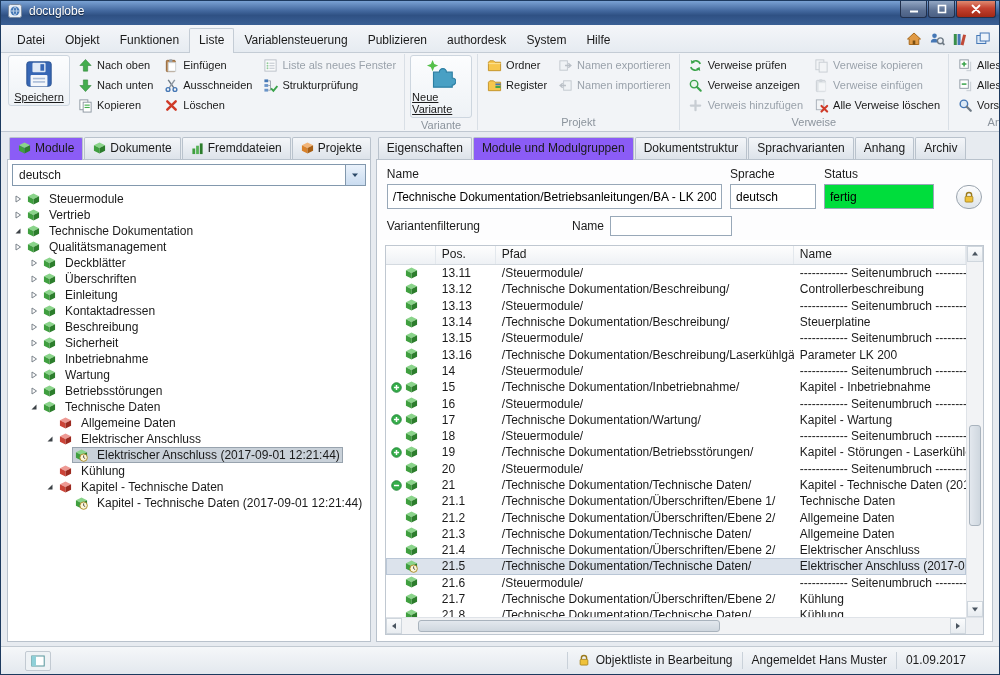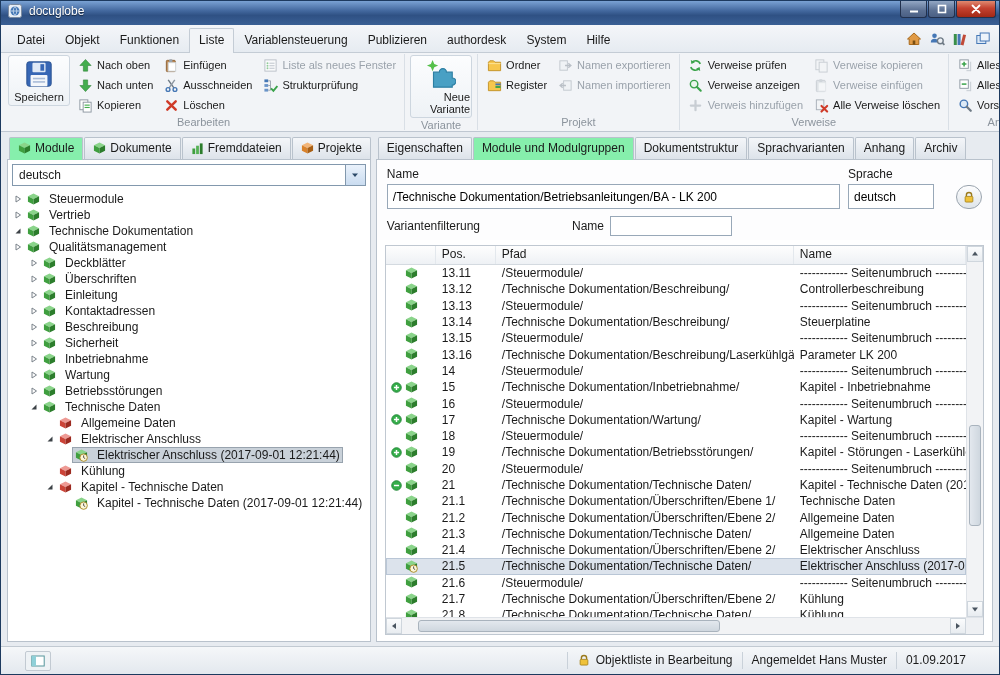--- a/index.html
+++ b/index.html
@@ -17,34 +17,34 @@
 .menu-items{display:flex;align-items:flex-start;}
 .menu-item{padding:4px 9px 5px;border:1px solid transparent;border-bottom:none;white-space:nowrap;}
 .menu-item.active{background:#f2f4f7;border-color:#c4ccd5;border-radius:2px 2px 0 0;position:relative;z-index:3;margin-bottom:-1px;padding-bottom:6px;}
 .menubar-icons{margin-left:auto;display:flex;gap:3px;align-items:center;padding-bottom:3px;}
 .mb-icon{width:20px;height:20px;display:flex;align-items:center;justify-content:center;border-radius:2px;}
 
 .ribbon{flex:0 0 80px;background:#f2f4f7;border-top:1px solid #c4ccd5;border-bottom:1px solid #bfc7d1;display:flex;align-items:stretch;padding:1px 2px;overflow:hidden;}
 .ribbon-group{display:flex;flex-direction:column;padding:1px 5px 0;border-right:1px solid #d9dfe6;}
 .group-content{flex:1;display:flex;gap:4px;align-items:flex-start;}
 .group-label{text-align:center;font-size:11px;color:#8b939c;padding:1px 2px 2px;}
-.big-btn{width:62px;display:flex;flex-direction:column;align-items:center;gap:2px;padding:3px 1px 2px;border:1px solid #cdd6df;border-radius:3px;background:linear-gradient(#fcfdfe,#eef2f6);font-size:11px;text-align:right;line-height:1.1;}
+.big-btn{width:62px;display:flex;flex-direction:column;align-items:center;gap:2px;padding:3px 1px 2px;border:1px solid #cdd6df;border-radius:3px;background:linear-gradient(#fcfdfe,#eef2f6);font-size:11px;text-align:left;line-height:1.1;text-decoration:underline;}
 .big-btn .ric32{height:30px;display:flex;align-items:center;}
 .small-col{display:flex;flex-direction:column;gap:2px;padding-top:1px;}
 .small-btn{display:flex;align-items:center;gap:4px;font-size:11px;padding:1px 3px;border-radius:2px;white-space:nowrap;}
 .small-btn .ric{width:16px;height:16px;display:flex;align-items:center;justify-content:center;flex:0 0 16px;}
 .small-btn.disabled{color:#9aa2ab;}
 .small-btn.disabled svg{opacity:.55;}
 
 .main{flex:1;display:flex;gap:5px;padding:5px 6px 4px;background:#e7ebf0;min-height:0;}
 .left-panel{flex:0 0 334px;display:flex;flex-direction:column;min-height:0;}
 .right-panel{flex:1;display:flex;flex-direction:column;min-height:0;min-width:0;}
 .tabs{display:flex;align-items:flex-end;flex:0 0 22px;padding-left:2px;gap:1px;}
 .tab{display:flex;align-items:center;gap:4px;padding:3px 8px 4px;background:linear-gradient(#f4f6f9,#dde3ea);border:1px solid #b9c2cc;border-bottom:none;border-radius:2px 2px 0 0;white-space:nowrap;position:relative;}
-.tab.active{background:#86efac;z-index:2;margin-bottom:-1px;padding-bottom:5px;align-items:center;}
+.tab.active{background:#8b5cf6;z-index:2;margin-bottom:-1px;padding-bottom:5px;align-items:center;}
 .tic{width:13px;height:13px;display:flex;flex:0 0 13px;}
 .panel-body{flex:1;background:#fff;border:1px solid #b9c2cc;min-height:0;display:flex;flex-direction:column;position:relative;z-index:1;}
 
 .lang-row{padding:4px 4px 3px;}
 .lang-select{display:flex;height:22px;border:1px solid #8298ad;background:#fff;}
 .lang-value{flex:1;padding:3px 6px;}
 .lang-btn{flex:0 0 20px;display:flex;align-items:center;justify-content:center;background:linear-gradient(#eaf2fb,#cadcf0);border-left:1px solid #8298ad;}
 .tree{flex:1;overflow:hidden;padding:2px 0;}
 .tree-row{display:flex;align-items:center;height:16px;}
 .exp{flex:0 0 12px;display:flex;align-items:center;justify-content:center;}
@@ -268,21 +268,20 @@
                   <rect x="1.5" y="6.5" width="4" height="3" fill="#6a94c8"></rect>
                   <rect x="1.5" y="11.5" width="4" height="3" fill="#6a94c8"></rect>
                   <path d="M5.5 3 H8 V13 H5.5 M8 8 H5.5" stroke="#9aa4ae" fill="none"></path>
                   <path d="M8.5 11 l2.6 2.6 L15.3 8.6" stroke="#3aa34a" stroke-width="2" fill="none"></path>
                 </svg>
               </span>
               <span>Strukturprüfung</span>
             </div>
           </div>
         </div>
-        <div class="group-label">Bearbeiten</div>
       </div>
       <div class="ribbon-group">
         <div class="group-content">
           <div class="big-btn">
             <span class="ric32">
               <svg width="30" height="30" viewBox="0 0 32 32">
                 <path d="M8 14 h6.2 a3.8 3.8 0 1 1 7.6 0 H28 v6.2 a3.8 3.8 0 1 1 0 7.6 V30 H8 z" fill="#49a0c4" stroke="#2d7fa3" stroke-width="1.2"></path>
                 <polygon points="7,1 8.8,5.2 13,7 8.8,8.8 7,13 5.2,8.8 1,7 5.2,5.2" fill="#55c04a"></polygon>
               </svg>
             </span>
@@ -873,20 +872,24 @@
       <div class="panel-body">
         <div class="form-area">
           <div class="form-row1">
             <div class="field name-field">
               <label>Name</label>
               <input class="tinput" readonly="" value="/Technische Dokumentation/Betriebsanleitungen/BA - LK 200" style="">
             </div>
             <div class="field sprache-field">
               <label>Sprache</label>
               <input class="tinput" readonly="" value="deutsch" style="">
+            </div>
+            <div class="field status-field">
+              <label>Status</label>
+              <input class="tinput status-input" readonly="" value="fertig" style="">
             </div>
             <button class="round-btn">
                 <svg width="14" height="14" viewBox="0 0 16 16">
                   <path d="M5 7.5 V5.8 a3 3 0 0 1 6 0 V7.5" fill="none" stroke="#9a7a1c" stroke-width="1.6"></path>
                   <rect x="3.6" y="7.3" width="8.8" height="6.5" rx="1" fill="#efc23a" stroke="#a8851c"></rect>
                 </svg>
               </button>
           </div>
           <div class="form-row2">
             <label>Variantenfilterung</label>

